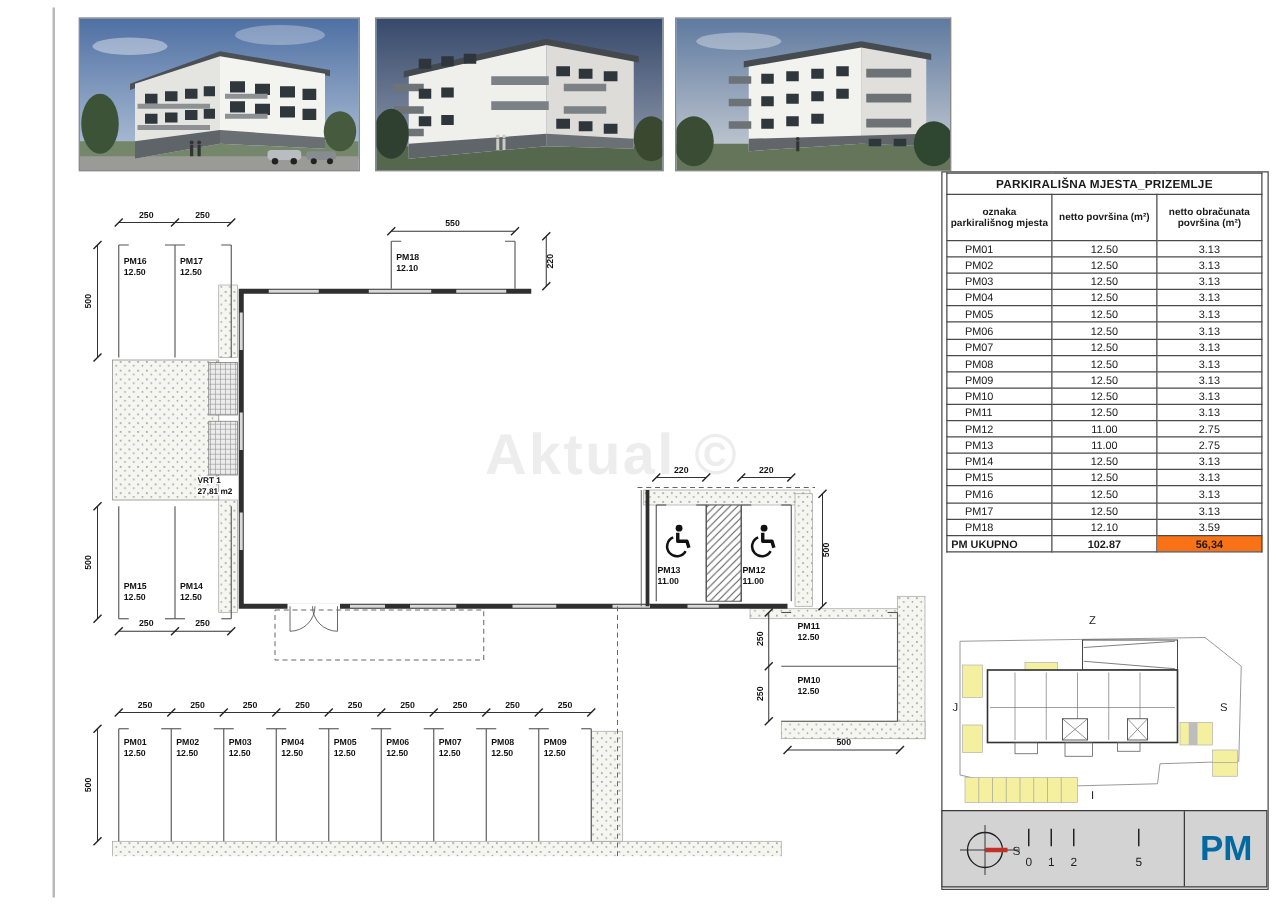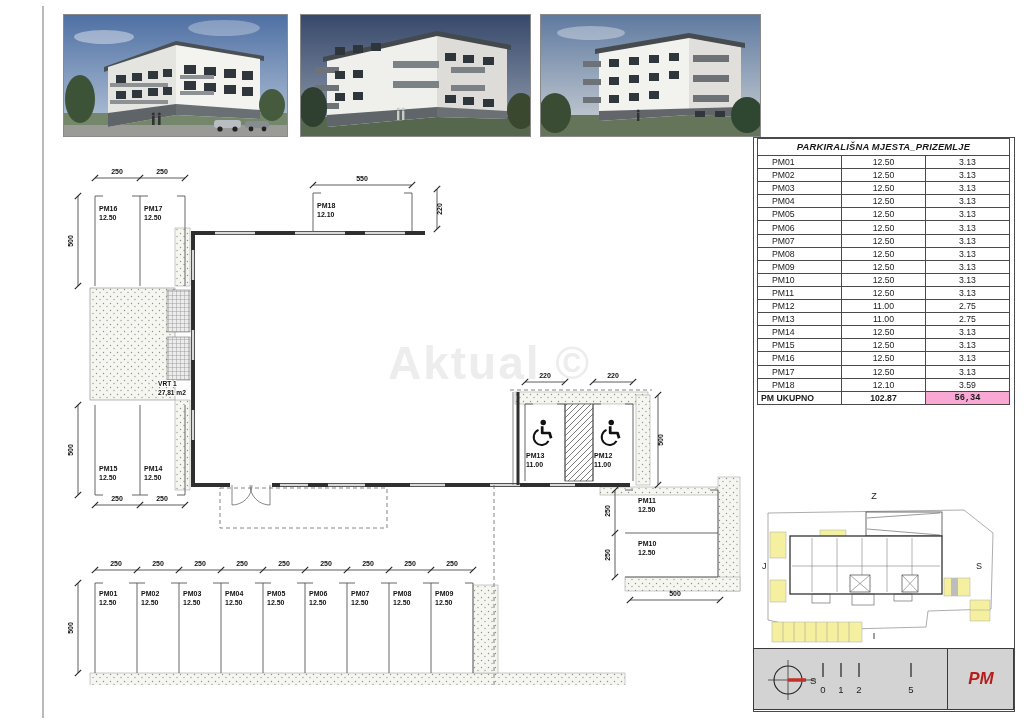--- a/index.html
+++ b/index.html
@@ -9,46 +9,46 @@
   
   #edge-left{left:42px;top:6px;width:2px;height:712px;background:#b9b9b9;}
   
   .render{border:1px solid #8a8a8a;overflow:hidden;background:#9db1c9;}
   
   #frame{left:753px;top:137px;width:260px;height:573px;border:1px solid #4a4a4a;background:#fff;}
   
   #ptable{left:757px;top:138px;width:253px;border-collapse:collapse;table-layout:fixed;}
   #ptable td,#ptable th{border:1px solid #4a4a4a;font-size:8.7px;padding:0;line-height:1.15;
       text-align:center;vertical-align:middle;font-family:"Liberation Sans",sans-serif;}
-  #ptable .title{font-size:9.4px;font-weight:bold;height:16px;letter-spacing:.2px;font-style:italic;}
+  #ptable .title{font-size:9.4px;font-weight:bold;height:16px;letter-spacing:.2px;}
   #ptable th{font-size:8px;font-weight:bold;height:34px;padding:1px 2px;}
   #ptable td{height:12.1px;}
   #ptable td.c1{text-align:left;padding-left:14px;}
   #ptable tr.totalrow td{font-weight:bold;}
   #ptable tr.totalrow td.c1{padding-left:3px;}
-  #ptable td.hl{background:#f9a8d4;font-family:Liberation Mono, monospace;}
+  #ptable td.hl{background:#f97316;}
   
   svg text{font-family:"Liberation Sans",sans-serif;}
   .lb{font-size:7px;font-weight:bold;fill:#111;}
   .dm{font-size:7px;font-weight:bold;fill:#111;}
   .vrt{font-size:6.6px;font-weight:bold;fill:#111;paint-order:stroke;stroke:#ffffff;stroke-width:2px;}
   .stall{stroke:#555;stroke-width:.9;fill:none;}
   .diml{stroke:#333;stroke-width:.8;fill:none;}
   .wall{stroke:#2f2f2f;stroke-width:4;fill:none;}
   .open{stroke:#d9d9d9;stroke-width:2.4;}
   .dash{stroke:#666;stroke-width:.8;stroke-dasharray:4 3;fill:none;}
   .thin{stroke:#555;stroke-width:.7;fill:none;}
   .wm{font-size:46px;font-weight:600;fill:#ededed;letter-spacing:2px;}
   
   .dir{font-size:9px;fill:#222;}
   
   #footer{left:753px;top:648px;width:261px;height:62px;background:#d3d3d3;border:1px solid #3a3a3a;box-sizing:border-box;}
   #footer .divider{position:absolute;left:193px;top:0;bottom:0;width:1px;background:#3a3a3a;}
   #sheet-code{position:absolute;left:194px;top:0;width:66px;height:100%;display:flex;align-items:center;justify-content:center;
-      font-size:17px;font-weight:bold;color:#b91c1c;font-style:italic;}
+      font-size:28px;font-weight:bold;color:#0369a1;}
   .ticklab{font-size:9.5px;fill:#222;}
 </style>
 </head>
 <body>
 
 <div id="page">
 
   <div class="abs" id="edge-left"></div>
 
   <div class="abs render" style="left:63px;top:14px;width:223px;height:121px;">
@@ -480,20 +480,25 @@
     </g>
   </svg>
 
   <div class="abs" id="frame"></div>
 
   <table class="abs" id="ptable">
     <thead>
       <tr>
           <td class="title" colspan="3">PARKIRALIŠNA MJESTA_PRIZEMLJE</td>
         </tr>
+      <tr>
+        <th style="width:138px;">oznaka parkirališnog mjesta</th>
+        <th style="width:57px;">netto površina (m²)</th>
+        <th style="width:58px;">netto obračunata površina (m²)</th>
+      </tr>
     </thead>
     <tbody>
 
         <tr>
           <td class="c1">PM01</td>
           <td class="c2">12.50</td>
           <td class="c3">3.13</td>
         </tr>
 
         <tr>

